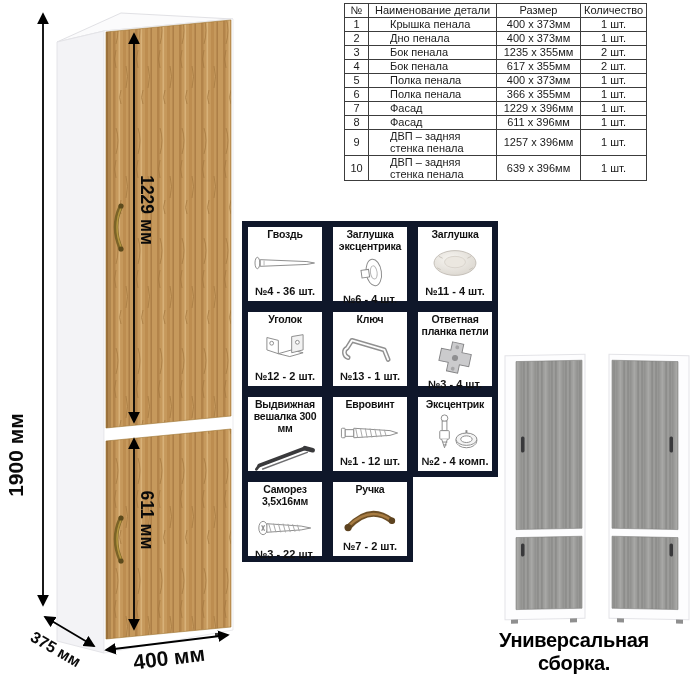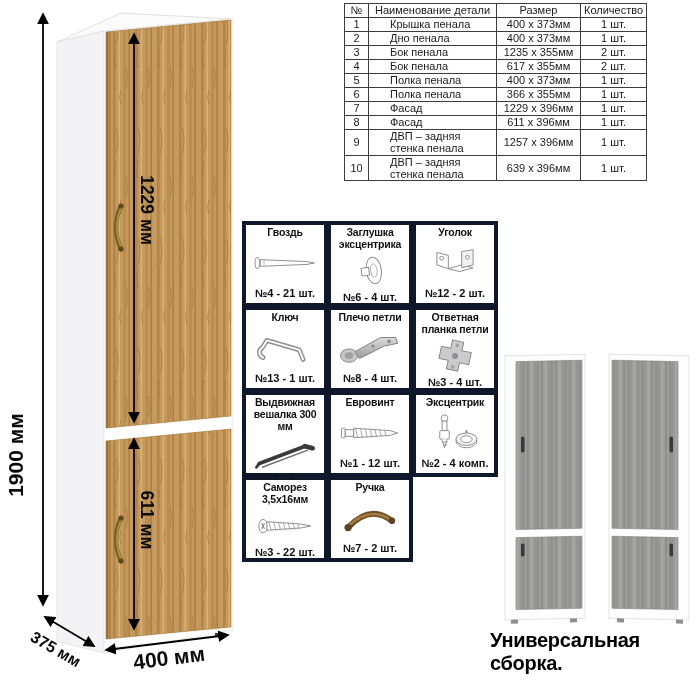--- a/index.html
+++ b/index.html
@@ -8,35 +8,35 @@
 
   
   .parts-table{position:absolute;left:344px;top:3px;border-collapse:collapse;background:#fff;
                font-size:11px;line-height:1.12;color:#1a1a1a;}
   .parts-table td{border:1px solid #3c3c3c;padding:0 3px;text-align:center;height:13px;}
   .parts-table td.pname{text-align:left;padding-left:21px;}
 
   
   .hw-grid{position:absolute;left:242px;top:221px;display:grid;
            grid-template-columns:repeat(3,85px);grid-auto-rows:85px;}
-  .hw-cell{border:4px solid #0f172a;background:#fff;display:flex;flex-direction:column;
+  .hw-cell{border:6px solid #0f172a;background:#fff;display:flex;flex-direction:column;
            align-items:center;box-sizing:border-box;padding:2px 1px;margin:0 -1px -1px 0;}
   .hw-name{font-size:10.5px;font-weight:bold;text-align:center;line-height:1.12;letter-spacing:-.2px;}
   .hw-icon{flex:1;display:flex;align-items:center;justify-content:center;width:100%;}
   .hw-qty{font-size:11px;font-weight:bold;padding-bottom:2px;white-space:nowrap;}
 
   
   .cab-svg{position:absolute;left:0;top:0;width:245px;height:683px;}
   .var-svg{position:absolute;left:497px;top:340px;width:200px;height:292px;}
   svg text{font-family:"Liberation Sans",sans-serif;}
   .dim{font-weight:bold;font-size:17.5px;fill:#0a0a0a;text-anchor:middle;}
   .dim.big{font-size:21px;}
   .dim.mid{font-size:16px;}
 
-  .caption{position:absolute;left:490px;top:629px;width:210px;
+  .caption{position:absolute;left:469px;top:629px;width:210px;text-align:center;
            font-size:20px;font-weight:bold;color:#000;letter-spacing:-.3px;}
 </style>
 </head>
 <body>
 
 <div class="canvas">
 
   <svg class="cab-svg" viewBox="0 0 245 683">
     <defs>
       <pattern id="wood" patternUnits="userSpaceOnUse" width="22" height="110">
@@ -179,38 +179,55 @@
 
     <div class="hw-cell">
       <div class="hw-name">Гвоздь</div>
       <div class="hw-icon">
           <svg width="70" height="40" viewBox="0 0 70 42">
         <ellipse cx="6" cy="21" rx="2.5" ry="6" fill="#fff" stroke="#8a8a8a"></ellipse>
         <path d="M9,17.5 L58,19.5 L66,21 L58,22.5 L9,24.5 Z" fill="#fff" stroke="#8a8a8a"></path>
         <line x1="13" y1="18.4" x2="13" y2="23.6" stroke="#b5b5b5"></line>
       </svg>
         </div>
-      <div class="hw-qty">№4 - 21 шт.</div>
+      <div class="hw-qty">№4 - 36 шт.</div>
     </div>
 
 
     <div class="hw-cell">
       <div class="hw-name">Заглушка эксцентрика</div>
       <div class="hw-icon">
           <svg width="70" height="40" viewBox="0 0 70 42">
         <g transform="rotate(-8 35 21)" fill="#fff" stroke="#8a8a8a">
           <ellipse cx="39" cy="21" rx="8" ry="14"></ellipse>
           <ellipse cx="39" cy="21" rx="3.5" ry="7" stroke="#b5b5b5"></ellipse>
           <rect x="26" y="17" width="8" height="8"></rect>
         </g>
       </svg>
         </div>
       <div class="hw-qty">№6 - 4 шт.</div>
     </div>
 
+    <div class="hw-cell">
+      <div class="hw-name">Заглушка</div>
+      <div class="hw-icon">
+          <svg width="70" height="40" viewBox="0 0 70 42">
+        <defs>
+              <radialGradient id="cap" cx=".4" cy=".35" r=".85">
+          <stop offset="0" stop-color="#f7f5f1"></stop>
+                <stop offset="1" stop-color="#d6d1c9"></stop>
+              </radialGradient>
+            </defs>
+        <ellipse cx="35" cy="21" rx="22" ry="13" fill="url(#cap)" stroke="#c3beb6"></ellipse>
+        <ellipse cx="35" cy="20" rx="11" ry="6" fill="#ebe7e0" stroke="#d8d3cb"></ellipse>
+        <path d="M16,26 l4,2 M54,26 l-4,2 M18,14 l4,2 M52,14 l-4,2" stroke="#c9c4bc" fill="none"></path>
+      </svg>
+        </div>
+      <div class="hw-qty">№11 - 4 шт.</div>
+    </div>
 
     <div class="hw-cell">
       <div class="hw-name">Уголок</div>
       <div class="hw-icon">
           <svg width="70" height="40" viewBox="0 0 70 42">
         <g stroke="#8a8a8a" fill="#fff" stroke-linejoin="round">
           <path d="M16,10 l12,3 v14 l-12,-4 z"></path>
           <circle cx="21" cy="16" r="2"></circle>
           <path d="M28,27 l12,3 14,-4 -12,-3 z"></path>
           <path d="M42,9 v17 l12,-3 V7 z" fill="#f2f2f2"></path>
@@ -225,39 +242,20 @@
       <div class="hw-name">Ключ</div>
       <div class="hw-icon">
           <svg width="70" height="40" viewBox="0 0 70 42">
         <path d="M12,31 c-5,-2 -5,-8 -1,-10 l5,-8 34,10 4,10" fill="none" stroke="#909090" stroke-width="5" stroke-linecap="round" stroke-linejoin="round"></path>
         <path d="M12,31 c-5,-2 -5,-8 -1,-10 l5,-8 34,10 4,10" fill="none" stroke="#fdfdfd" stroke-width="2" stroke-linecap="round" stroke-linejoin="round"></path>
       </svg>
         </div>
       <div class="hw-qty">№13 - 1 шт.</div>
     </div>
 
-    <div class="hw-cell">
-      <div class="hw-name">Плечо петли</div>
-      <div class="hw-icon">
-          <svg width="70" height="40" viewBox="0 0 70 42">
-        <defs>
-              <linearGradient id="hg" x1="0" y1="0" x2="0" y2="1">
-          <stop offset="0" stop-color="#dcdcde"></stop>
-                <stop offset="1" stop-color="#9b9b9d"></stop>
-              </linearGradient>
-            </defs>
-        <ellipse cx="13" cy="29" rx="9" ry="7" fill="#c7c7c9" stroke="#858587"></ellipse>
-        <ellipse cx="13" cy="29" rx="4.5" ry="3.5" fill="#9e9ea0"></ellipse>
-        <path d="M19,25 L46,10 h16 l2,6 -14,3 -26,13 z" fill="url(#hg)" stroke="#7e7e80"></path>
-        <circle cx="55" cy="14" r="2" fill="#8d8d8f"></circle>
-            <circle cx="38" cy="19" r="1.8" fill="#8d8d8f"></circle>
-      </svg>
-        </div>
-      <div class="hw-qty">№8 - 4 шт.</div>
-    </div>
 
     <div class="hw-cell">
       <div class="hw-name">Ответная планка петли</div>
       <div class="hw-icon">
           <svg width="70" height="40" viewBox="0 0 70 42">
         <g transform="rotate(12 35 21)">
           <path d="M29,5 h12 v9 h10 v13 h-10 v9 h-12 v-9 h-10 v-13 h10 z" fill="#cbcbcd" stroke="#848486"></path>
           <circle cx="35" cy="21" r="3.2" fill="#8f8f91"></circle>
           <circle cx="35" cy="9.5" r="2" fill="#a5a5a7"></circle>
               <circle cx="35" cy="32.5" r="2" fill="#a5a5a7"></circle>

